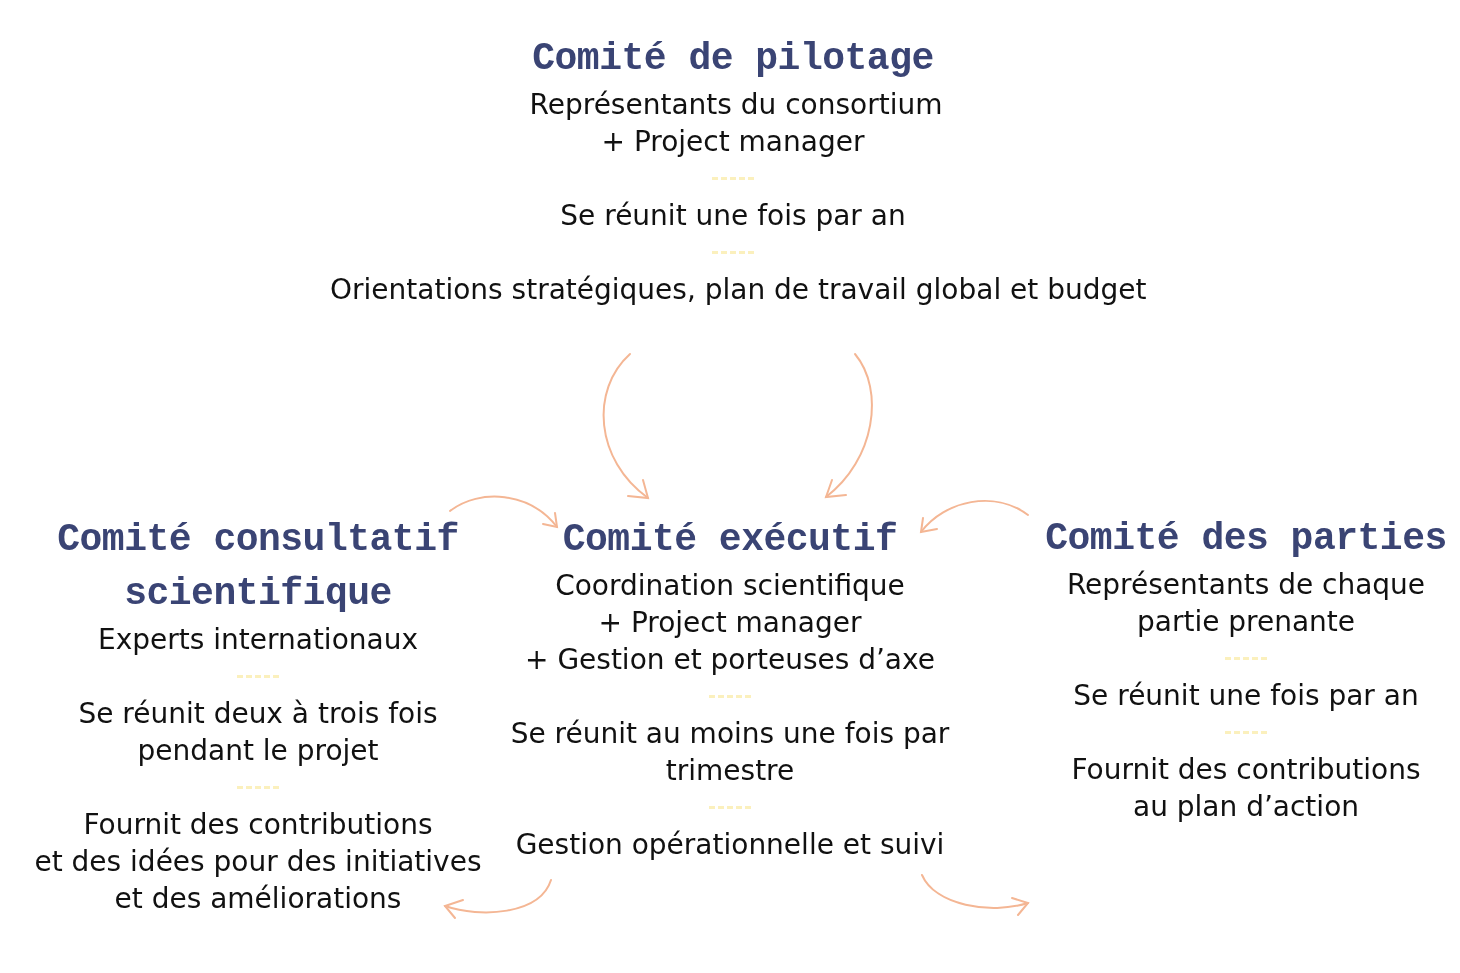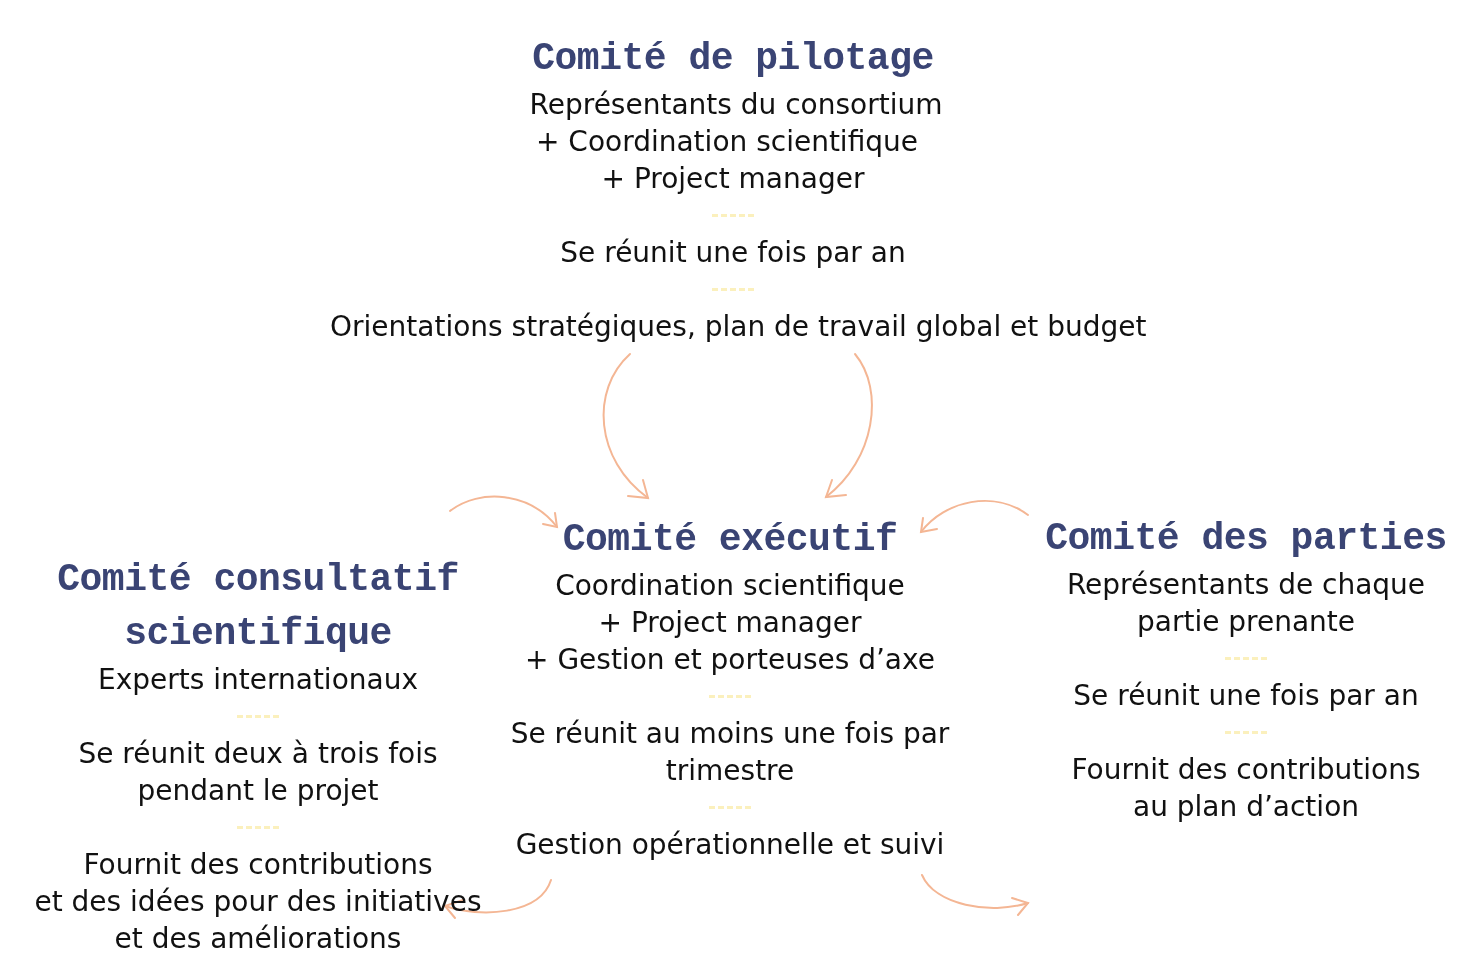--- a/index.html
+++ b/index.html
@@ -40,33 +40,32 @@
   </g>
   <g>
     <path class="arrow" d="M922 875 C 935 905, 990 915, 1028 903"></path>
     <path class="arrow" d="M1012 898 L 1028 903 L 1018 915"></path>
   </g>
 </svg>
 
 <div class="block" style="left:330px; top:32px; width:806px;">
   <div class="title">Comité de pilotage</div>
   <div class="line" style="padding-left:6px;">Représentants du consortium</div>
-  <div class="line" style="padding-right:12px;">+ Coordination scientifique</div>
   <div class="line">+ Project manager</div>
   <div class="sep">
       <div class="dash"></div>
     </div>
   <div class="line">Se réunit une fois par an</div>
   <div class="sep">
       <div class="dash"></div>
     </div>
   <div class="line">Orientations stratégiques, plan de travail global et budget</div>
 </div>
 
-<div class="block" style="left:28px; top:513px; width:460px;margin-top:40px;">
+<div class="block" style="left:28px; top:513px; width:460px;">
   <div class="title">Comité consultatif</div>
   <div class="title">scientifique</div>
   <div class="line">Experts internationaux</div>
   <div class="sep">
       <div class="dash"></div>
     </div>
   <div class="line">Se réunit deux à trois fois</div>
   <div class="line">pendant le projet</div>
   <div class="sep">
       <div class="dash"></div>

